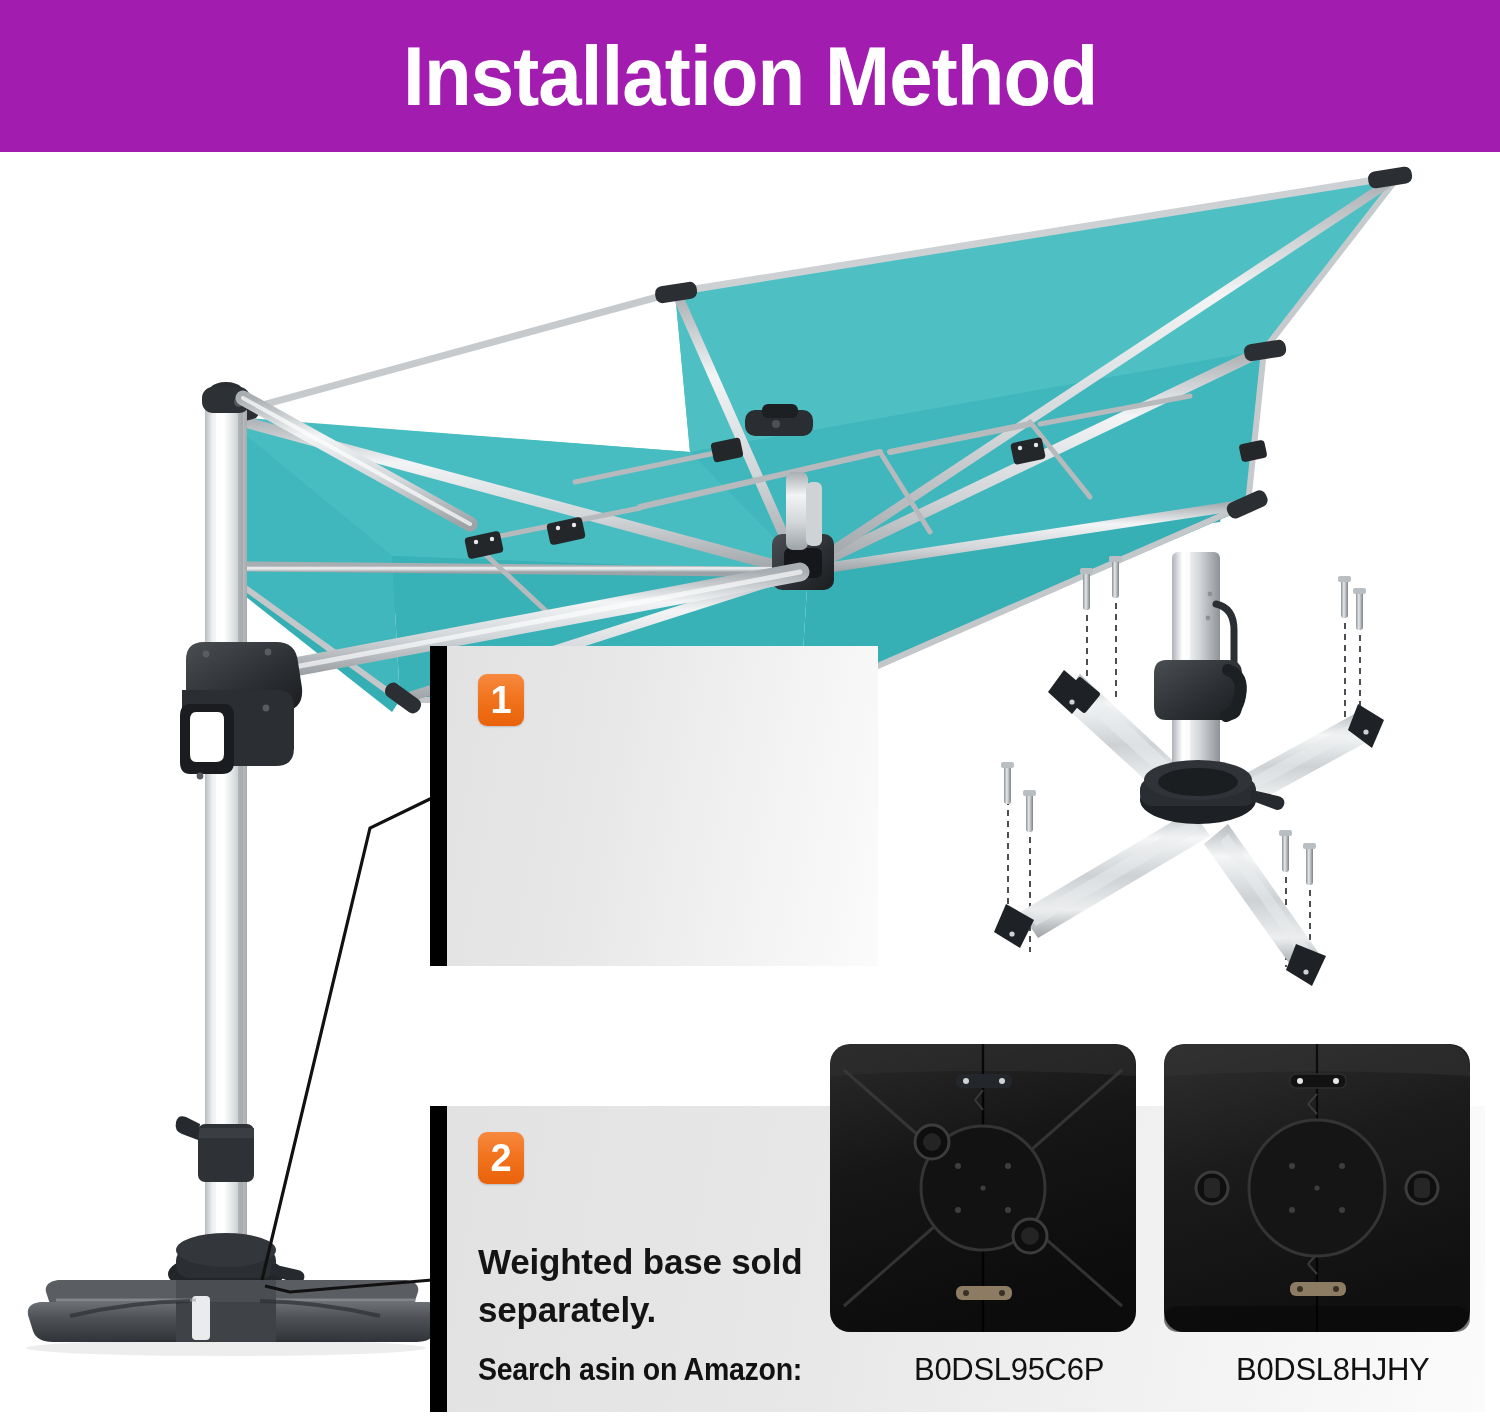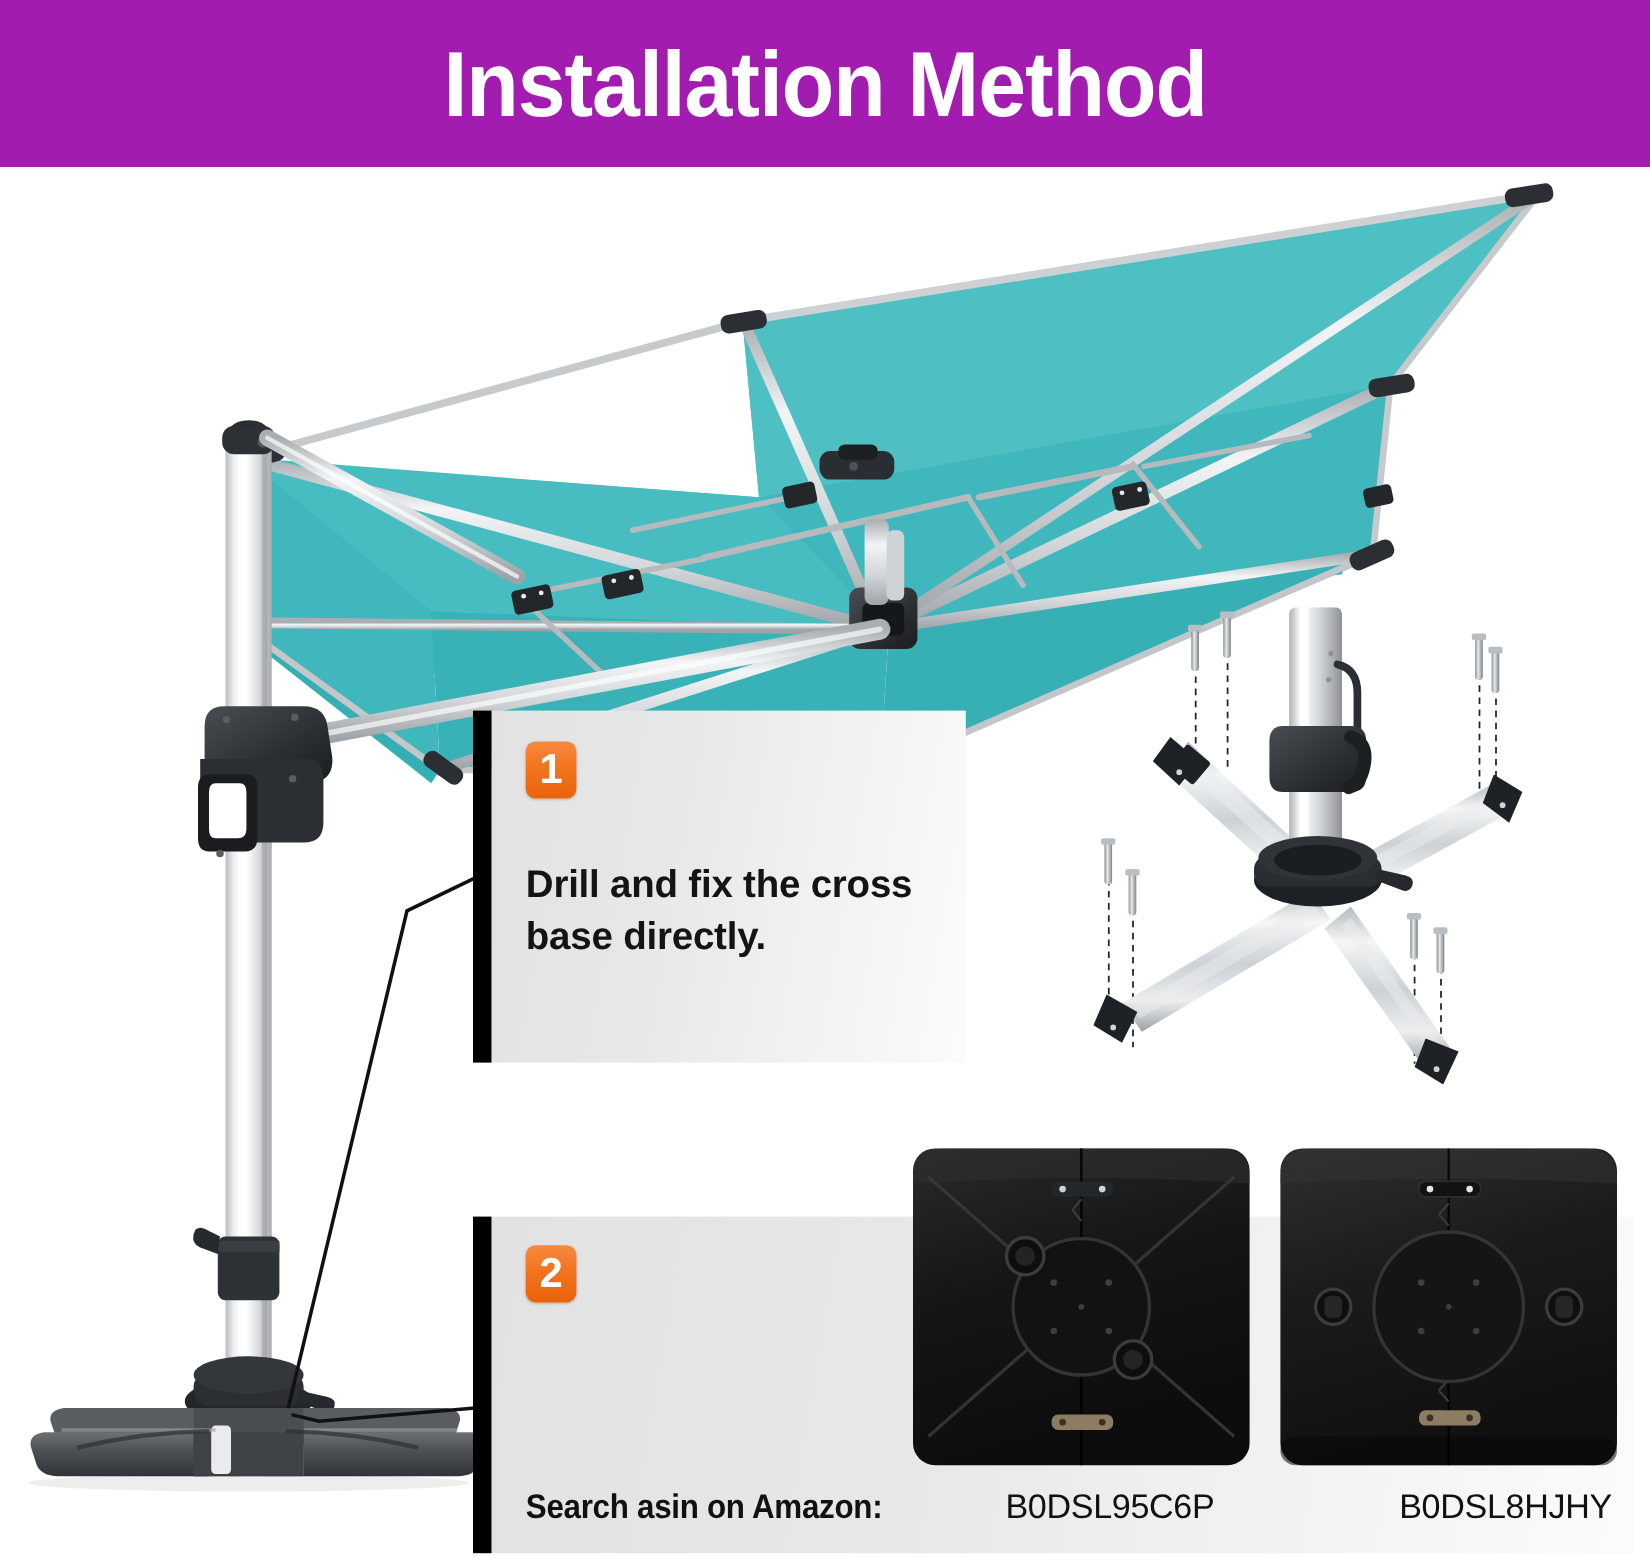--- a/index.html
+++ b/index.html
@@ -265,24 +265,20 @@
 
   <svg class="leader" viewBox="0 0 1500 1270" xmlns="http://www.w3.org/2000/svg">
     <polyline points="432,646 370,676 262,1128" fill="none" stroke="#111" stroke-width="3.2"></polyline>
     <polyline points="432,1128 290,1140 265,1134" fill="none" stroke="#111" stroke-width="3.2"></polyline>
   </svg>
 
   <div class="panel" style="left:430px;top:494px;width:448px;height:320px;">
     <div class="panel-bar"></div>
     <div class="panel-body"></div>
     <div class="badge" style="left:48px;top:28px;">1</div>
-    <div class="p-text" style="left:48px;top:134px;width:390px;">
-      <span>Drill and fix the cross</span><br>
-      <span>base directly.</span>
-    </div>
   </div>
 
   <svg class="base-photo" style="left:960px;top:400px;width:470px;height:450px;" viewBox="0 0 470 450" xmlns="http://www.w3.org/2000/svg">
     <defs>
       <linearGradient id="alBar" x1="0" y1="0" x2="0" y2="1">
         <stop offset="0%" stop-color="#b6babe"></stop>
         <stop offset="22%" stop-color="#f4f6f7"></stop>
         <stop offset="52%" stop-color="#cdd1d4"></stop>
         <stop offset="78%" stop-color="#eceeef"></stop>
         <stop offset="100%" stop-color="#9da1a5"></stop>
@@ -378,25 +374,29 @@
       <ellipse cx="238" cy="228" rx="54" ry="20" fill="#303439"></ellipse>
       <ellipse cx="238" cy="230" rx="40" ry="14" fill="#1b1e21"></ellipse>
       <path d="M292 238 l26 6 q8 2 6 9 q-3 7 -10 4 l-24 -9 z" fill="#26292d"></path>
     </g>
   </svg>
 
   <div class="panel" style="left:430px;top:954px;width:1055px;height:306px;">
     <div class="panel-bar"></div>
     <div class="panel-body"></div>
     <div class="badge" style="left:48px;top:26px;">2</div>
+    <div class="p-text" style="left:48px;top:132px;width:390px;">
+      <span>Weighted base sold</span><br>
+      <span>separately.</span>
+    </div>
 
     <div class="asin-row" style="left:48px;top:246px;width:990px;">
       <span class="asin-label">Search asin on Amazon:</span>
       <span class="asin-code" style="position:absolute;left:436px;">B0DSL95C6P</span>
-      <span class="asin-code" style="position:absolute;left:758px;margin-left:36px;">B0DSL8HJHY</span>
+      <span class="asin-code" style="position:absolute;left:758px;">B0DSL8HJHY</span>
     </div>
   </div>
 
   <svg class="base-photo" style="left:818px;top:878px;width:330px;height:312px;" viewBox="0 0 330 312" xmlns="http://www.w3.org/2000/svg">
     <defs>
       <linearGradient id="blk1" x1="0" y1="0" x2="0.3" y2="1">
         <stop offset="0%" stop-color="#2a2a2a"></stop>
         <stop offset="45%" stop-color="#161616"></stop>
         <stop offset="100%" stop-color="#0c0c0c"></stop>
       </linearGradient>

